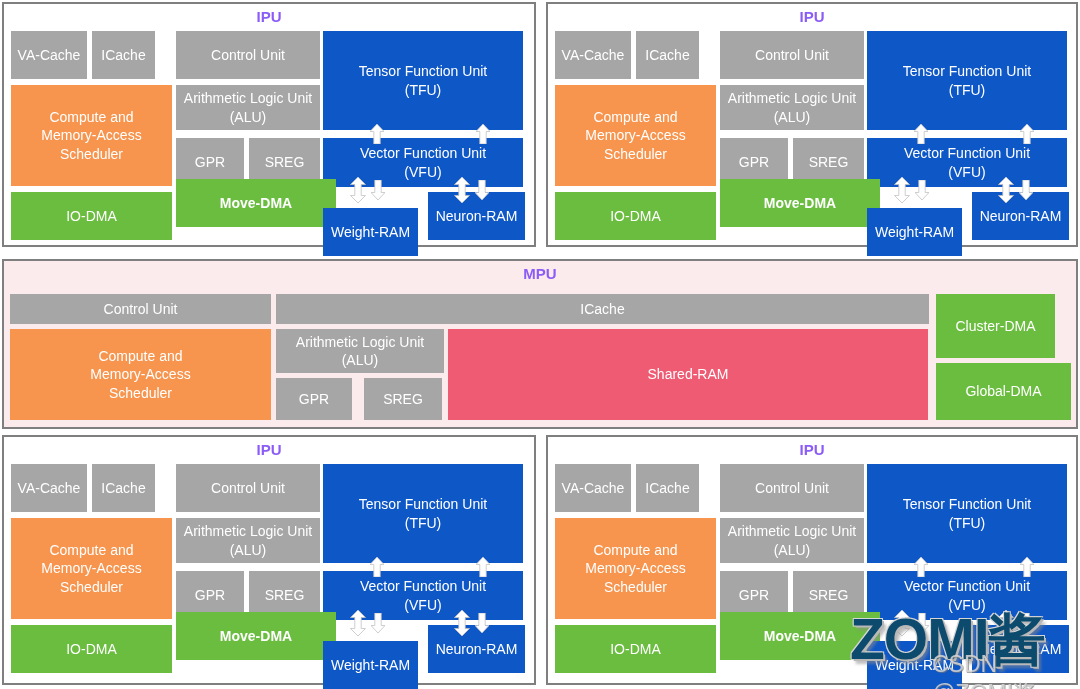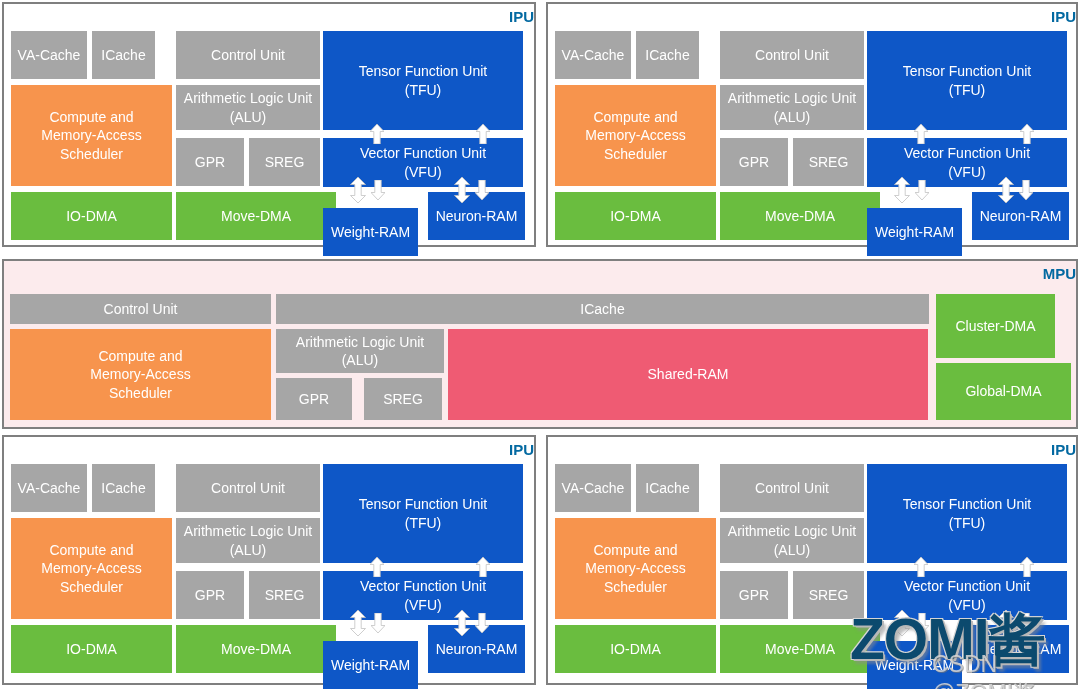--- a/index.html
+++ b/index.html
@@ -13,22 +13,22 @@
   }
   .panel{
     position:absolute;border:2px solid var(--c-border);box-sizing:border-box;background:#ffffff;
   }
   #panel-tl{left:2px;top:2px;width:534px;height:245px;}
   #panel-tr{left:546px;top:2px;width:532px;height:245px;}
   #panel-bl{left:2px;top:435px;width:534px;height:250px;}
   #panel-br{left:546px;top:435px;width:532px;height:250px;}
   #mpu-panel{left:2px;top:259px;width:1076px;height:170px;background:var(--c-pink-bg);}
   .panel-title{
-    position:absolute;left:0;top:4px;width:100%;text-align:right;
-    font-size:15px;font-weight:bold;color:#0369a1;
+    position:absolute;left:0;top:4px;width:100%;text-align:center;
+    font-size:15px;font-weight:bold;color:#8b5cf6;
   }
   .blk{
     position:absolute;display:flex;align-items:center;justify-content:center;
     text-align:center;color:#ffffff;font-size:14px;line-height:1.3;
     white-space:pre-line;box-sizing:border-box;
   }
   .gray{background:var(--c-gray);}
   .orange{background:var(--c-orange);text-align:center;}
   .blue{background:var(--c-blue);}
   .green{background:var(--c-green);}
@@ -37,21 +37,21 @@
   .b-va     {left:7px;  top:27px; width:76px; height:48px;}
   .b-icache {left:88px; top:27px; width:63px; height:48px;}
   .b-ctrl   {left:172px;top:27px; width:144px;height:48px;}
   .b-tfu    {left:319px;top:27px; width:200px;height:99px;}
   .b-sched  {left:7px;  top:81px; width:161px;height:101px;}
   .b-alu    {left:172px;top:81px; width:144px;height:45px;}
   .b-gpr    {left:172px;top:134px;width:68px; height:48px;}
   .b-sreg   {left:245px;top:134px;width:71px; height:48px;}
   .b-vfu    {left:319px;top:134px;width:200px;height:49px;}
   .b-io     {left:7px;  top:188px;width:161px;height:48px;}
-  .b-move   {left:172px;top:188px;width:160px;height:48px;}
+  .b-move   {left:172px;top:175px;width:160px;height:48px;font-weight:bold;}
   .b-wram   {left:319px;top:204px;width:95px; height:48px;}
   .b-nram   {left:424px;top:188px;width:97px; height:48px;}
   .arr{position:absolute;z-index:5;}
   .arr-tfu-1 {left:366px;top:120px;}
   .arr-tfu-2 {left:472px;top:120px;}
   .arr-w-dbl {left:346px;top:173px;}
   .arr-w-dn  {left:367px;top:176px;}
   .arr-n-dbl {left:450px;top:173px;}
   .arr-n-dn  {left:471px;top:176px;}
   

